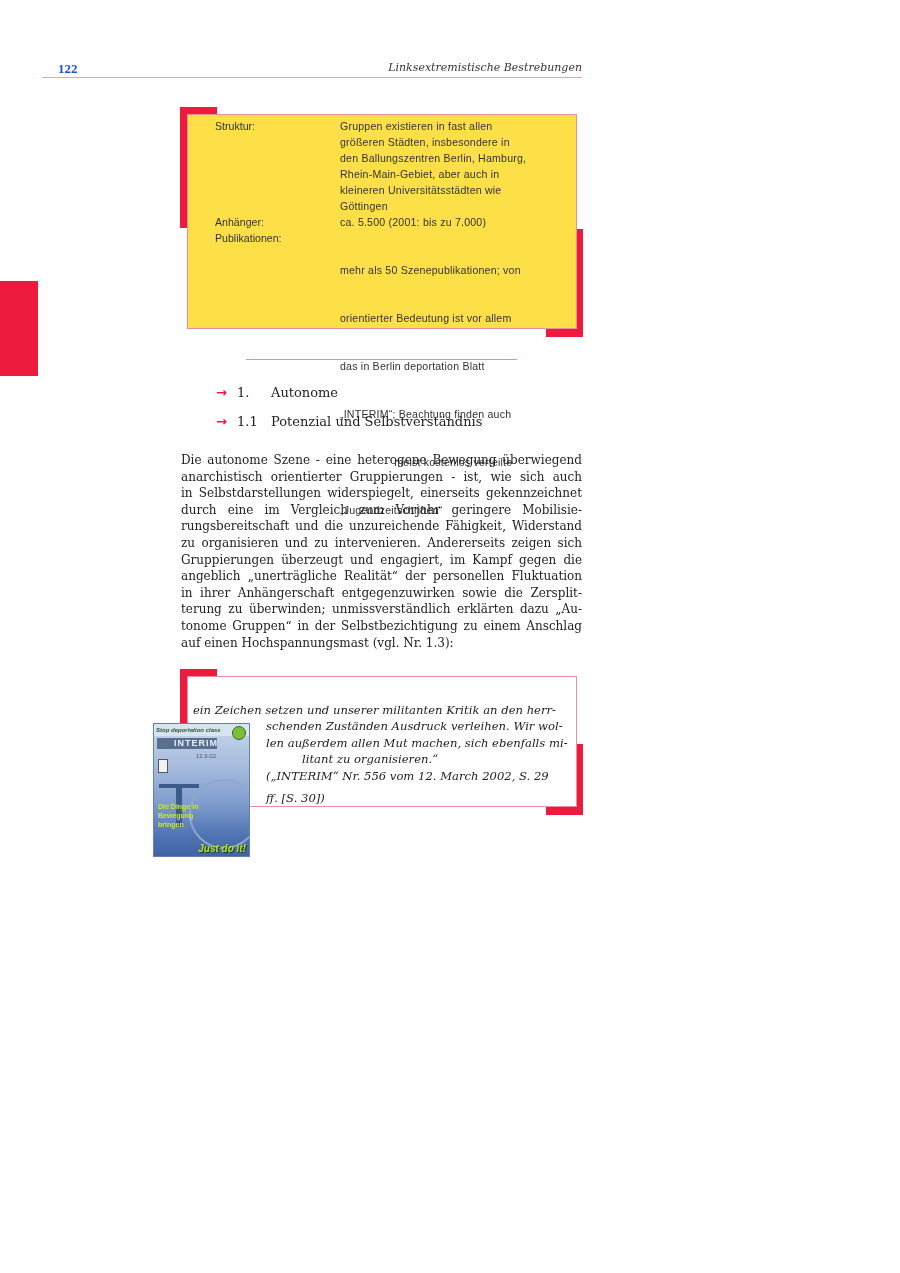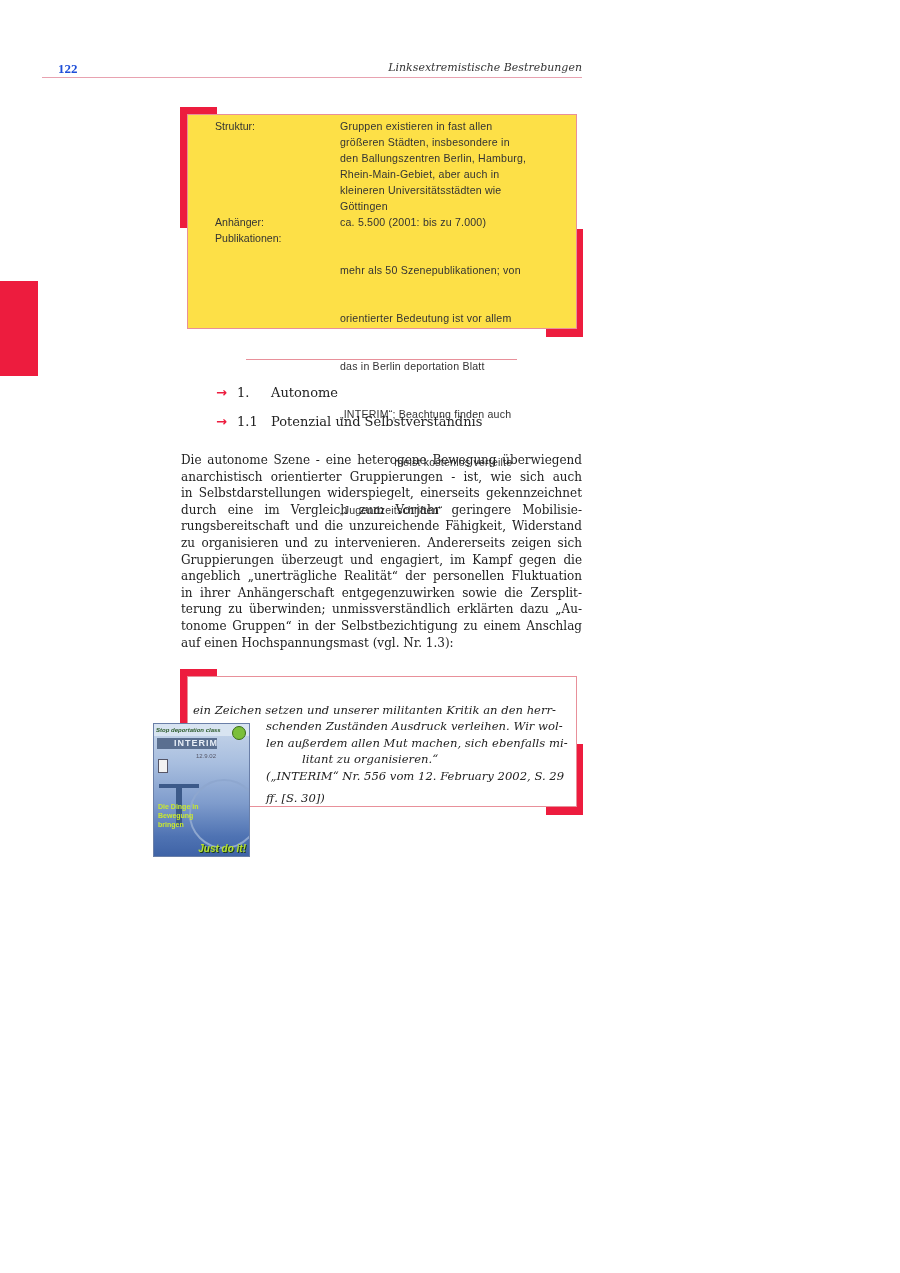--- a/index.html
+++ b/index.html
@@ -142,21 +142,21 @@
   <div class="last">auf einen Hochspannungsmast (vgl. Nr. 1.3):</div>
 </div>
 
 <div class="quote-bracket-tl"></div>
 <div class="quote-bracket-br"></div>
 <div class="quote-box">
   <div class="quote-text" style="left:78px; top:41px;">schenden Zuständen Ausdruck verleihen. Wir wol-</div>
   <div class="quote-text" style="left:5px; top:25px;">ein Zeichen setzen und unserer militanten Kritik an den herr-</div>
   <div class="quote-text" style="left:78px; top:58px;">len außerdem allen Mut machen, sich ebenfalls mi-</div>
   <div class="quote-text" style="left:78px; top:74px;margin-left:36px;">litant zu organisieren.“</div>
-  <div class="quote-text" style="left:78px; top:91px;">(„INTERIM“ Nr. 556 vom 12. February 2002, S. 29</div>
+  <div class="quote-text" style="left:78px; top:91px;">(„INTERIM“ Nr. 556 vom 12. March 2002, S. 29</div>
   <div class="quote-text" style="left:78px; top:113px;">ff. [S. 30])</div>
 </div>
 
 <div class="cover-image">
   <div class="cover-top">Stop deportation class</div>
   <div class="cover-badge"></div>
   <div class="cover-title">INTERIM</div>
   <div class="cover-date">12.9.02</div>
   <div class="cover-stamp"></div>
   <div class="cover-wheel"></div>

